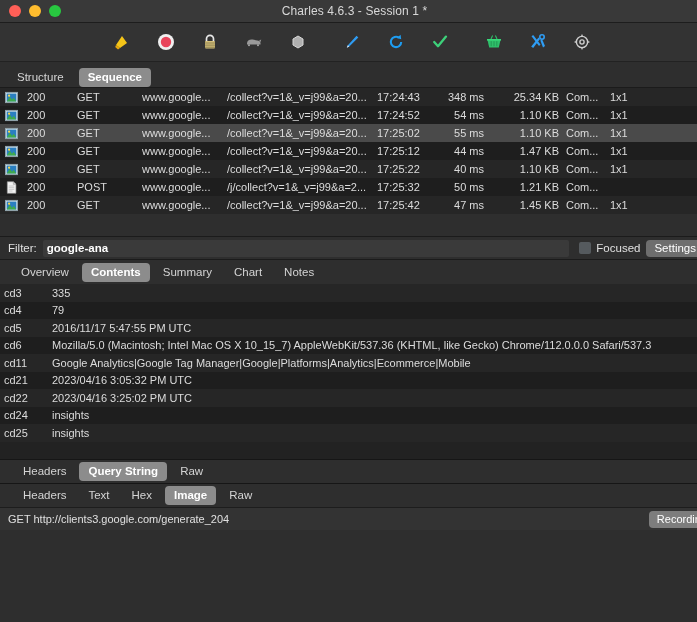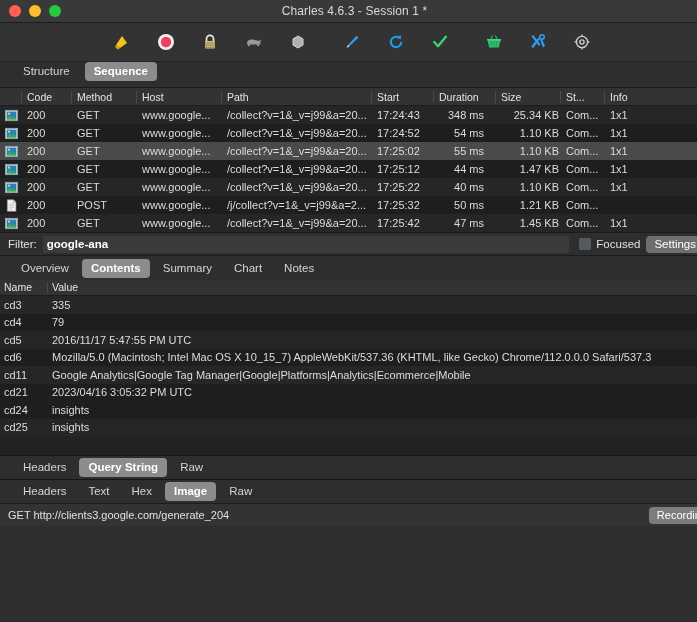--- a/index.html
+++ b/index.html
@@ -79,22 +79,22 @@
     cursor: default;
   }
   .tb-btn svg { display: block; }
   .tb-gap { width: 10px; }
 
   
   .seg-bar {
     height: 25px;
     background: #2e2e2e;
     display: flex;
-    align-items: flex-start;
-    padding-left: 14px;
+    align-items: flex-end;
+    padding-left: 8px;
     gap: 6px;
     flex: 0 0 auto;
   }
   .seg {
     font-size: 11.5px;
     color: #d4d4d4;
     padding: 3px 9px 4px 9px;
     border-radius: 4px;
     cursor: default;
     white-space: nowrap;
@@ -162,20 +162,21 @@
 
   
   .filter-row {
     height: 22px;
     background: #2e2e2e;
     display: flex;
     align-items: center;
     padding-left: 8px;
     border-top: 1px solid #1b1b1b;
     flex: 0 0 auto;
+    margin-top: 22px;
   }
   .filter-label { font-size: 11.5px; color: #e0e0e0; margin-right: 6px; }
   .filter-input {
     flex: 1;
     height: 17px;
     background: #3a3a3a;
     border: none;
     border-radius: 2px;
     color: #ffffff;
     font-family: "Liberation Sans", sans-serif;
@@ -425,32 +426,20 @@
       </svg>
     </div>
   </div>
 
   <div class="seg-bar">
     <div class="seg">Structure</div>
     <div class="seg active">Sequence</div>
   </div>
 
   <div class="req-table">
-    <div class="req-head">
-      <div class="cell c-icon"></div>
-      <div class="cell c-code">Code</div>
-      <div class="cell c-method">Method</div>
-      <div class="cell c-host">Host</div>
-      <div class="cell c-path">Path</div>
-      <div class="cell c-start">Start</div>
-      <div class="cell c-dur" style="text-align:left;padding-right:0">Duration</div>
-      <div class="cell c-size" style="text-align:left;padding-right:0">Size</div>
-      <div class="cell c-status">St...</div>
-      <div class="cell c-info" style="border-right:none">Info</div>
-    </div>
     <div id="req-rows">
         <div class="req-row even">
           <div class="cell c-icon">
             <svg class="ico-img" viewBox="0 0 14 14">
               <rect x="0.5" y="1.5" width="13" height="11" fill="#dfe6ea" stroke="#8fa3ad" stroke-width="1"></rect>
               <rect x="1.8" y="2.8" width="10.4" height="8.4" fill="#2a7fc1"></rect>
               <path d="M1.8 11.2 L5.2 6.2 L7.6 9.3 L9.4 7.2 L12.2 11.2 Z" fill="#3faa4e"></path>
               <circle cx="4.4" cy="5" r="1.2" fill="#ffd94a"></circle>
             </svg>
           </div>
@@ -597,24 +586,20 @@
 
   <div class="detail-tabs">
     <div class="dtab">Overview</div>
     <div class="dtab active">Contents</div>
     <div class="dtab">Summary</div>
     <div class="dtab">Chart</div>
     <div class="dtab">Notes</div>
   </div>
 
   <div class="nv-wrap">
-    <div class="nv-head">
-      <div class="cell nv-name">Name</div>
-      <div class="cell nv-val" style="border-right:none">Value</div>
-    </div>
     <div id="nv-rows">
         <div class="nv-row even">
           <div class="nv-name">cd3</div>
           <div class="nv-val">335</div>
         </div>
         <div class="nv-row odd">
           <div class="nv-name">cd4</div>
           <div class="nv-val">79</div>
         </div>
         <div class="nv-row even">
@@ -625,20 +610,24 @@
           <div class="nv-name">cd6</div>
           <div class="nv-val">Mozilla/5.0 (Macintosh; Intel Mac OS X 10_15_7) AppleWebKit/537.36 (KHTML, like Gecko) Chrome/112.0.0.0 Safari/537.3</div>
         </div>
         <div class="nv-row even">
           <div class="nv-name">cd11</div>
           <div class="nv-val">Google Analytics|Google Tag Manager|Google|Platforms|Analytics|Ecommerce|Mobile</div>
         </div>
         <div class="nv-row odd">
           <div class="nv-name">cd21</div>
           <div class="nv-val">2023/04/16 3:05:32 PM UTC</div>
+        </div>
+        <div class="nv-row even">
+          <div class="nv-name">cd22</div>
+          <div class="nv-val">2023/04/16 3:25:02 PM UTC</div>
         </div>
         <div class="nv-row odd">
           <div class="nv-name">cd24</div>
           <div class="nv-val">insights</div>
         </div>
         <div class="nv-row even">
           <div class="nv-name">cd25</div>
           <div class="nv-val">insights</div>
         </div>
       </div>

